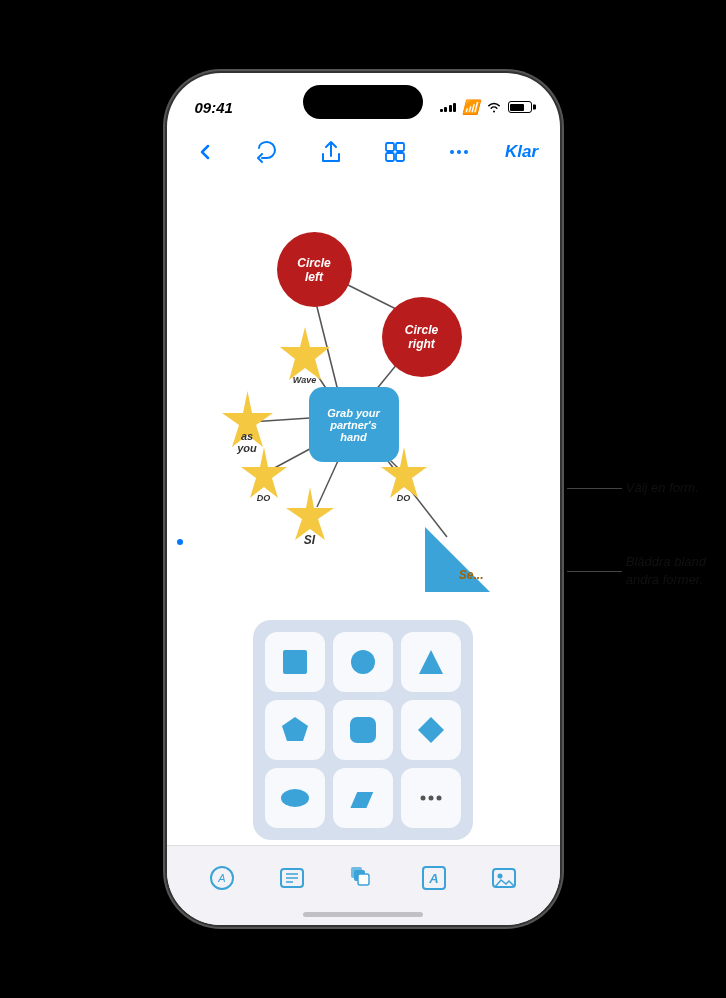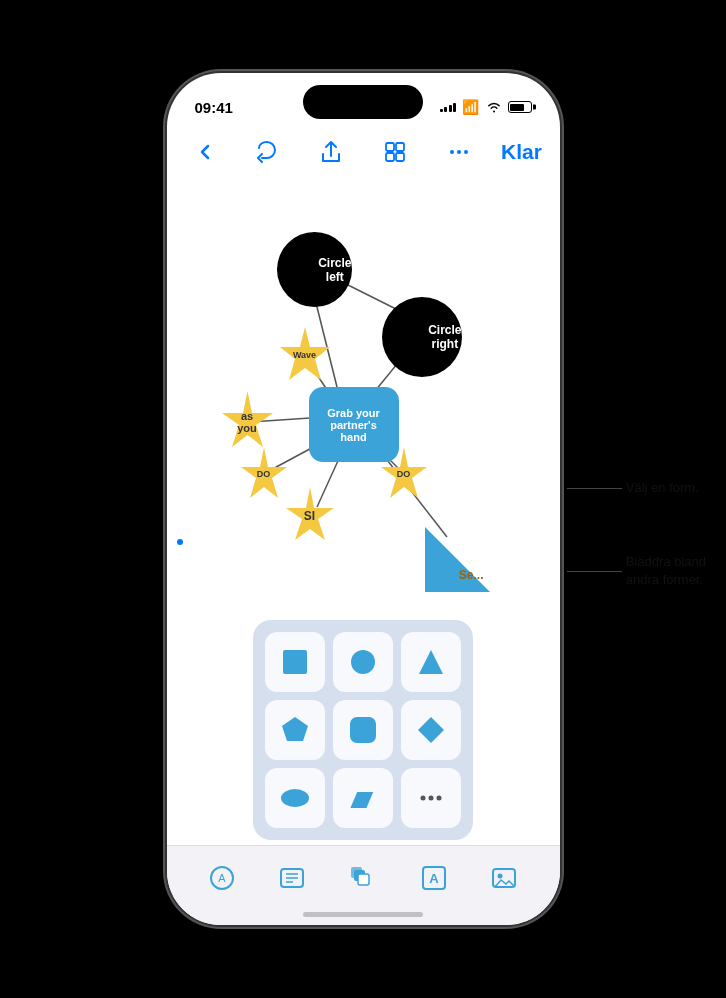--- a/index.html
+++ b/index.html
@@ -87,58 +87,58 @@
       z-index: 10;
     }
     .toolbar-btn {
       display: flex; align-items: center; justify-content: center;
       color: #007AFF;
       font-size: 22px;
       cursor: pointer;
       width: 36px; height: 36px;
     }
     .toolbar-btn.klar {
-      font-size: 21px;
+      font-size: 17px;
       font-weight: 600;
     }
     .toolbar-center {
       display: flex; gap: 28px; align-items: center;
     }
     
     .canvas {
       position: absolute;
       top: 104px; left: 0; right: 0; bottom: 80px;
       background: #fff;
       overflow: hidden;
     }
     
     .node-circle {
       position: absolute;
       border-radius: 50%;
-      background: #000000;
+      background: #b91c1c;
       color: #fff;
-      display: flex; align-items: center; justify-content: flex-end;
+      display: flex; align-items: center; justify-content: center;
       text-align: center;
       font-size: 13px;
       font-weight: 600;
     }
     .node-rounded {
       position: absolute;
       border-radius: 14px;
       background: #3BA3D8;
       color: #fff;
       display: flex; align-items: center; justify-content: center;
       text-align: center;
       font-size: 12px;
       font-weight: 600;
     }
     .node-star {
       position: absolute;
       color: #2c2c2c;
-      display: flex; align-items: center; justify-content: center;
+      display: flex; align-items: flex-end; justify-content: center;
       text-align: center;
       font-size: 10px;
       font-weight: 600;
     }
     .star-shape {
       position: absolute;
       width: 100%; height: 100%;
       top: 0; left: 0;
     }
     
@@ -208,20 +208,21 @@
       border-radius: 50%;
     }
     
     .page-wrapper {
       position: relative;
       width: 726px;
       height: 938px;
       display: flex;
       justify-content: center;
       align-items: center;
+      font-style: italic;
     }
     .ann-text {
       font-size: 13px;
       color: #111;
       line-height: 1.4;
     }
   </style>
 </head>
 <body>
 

